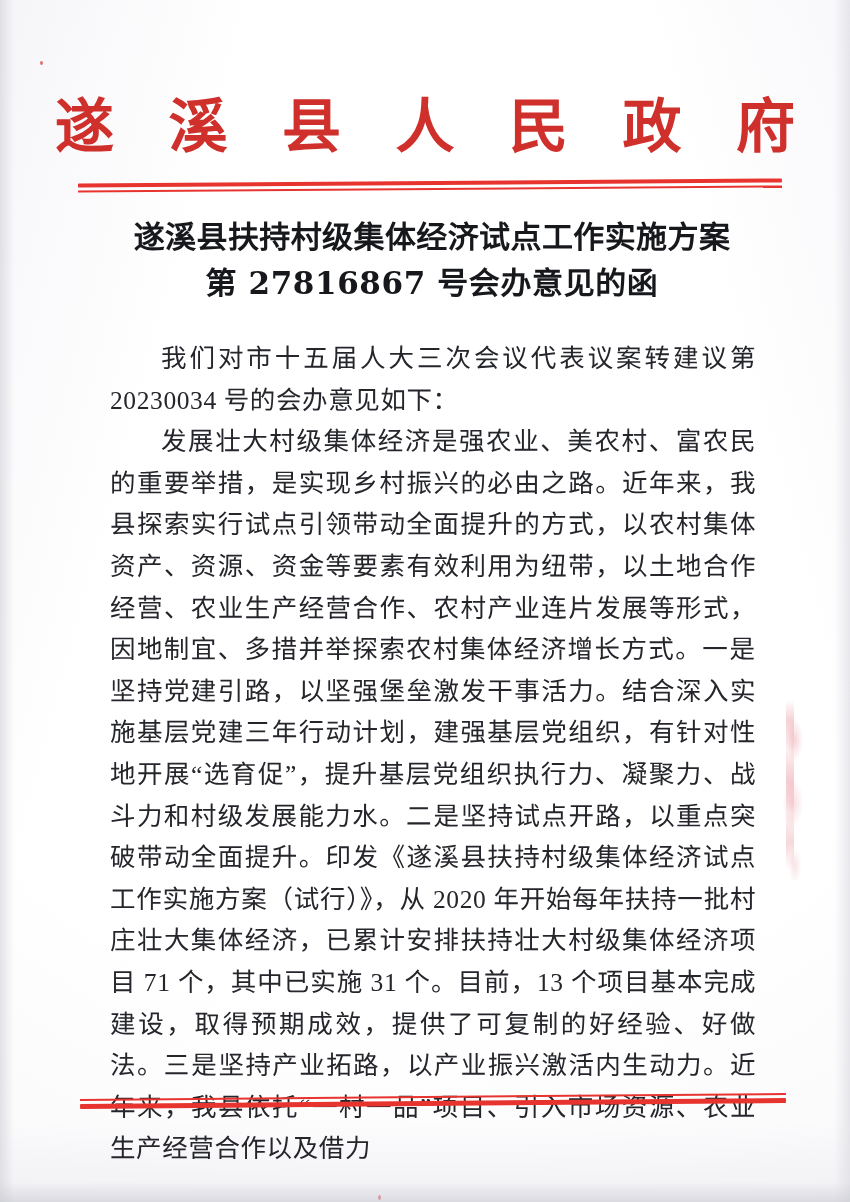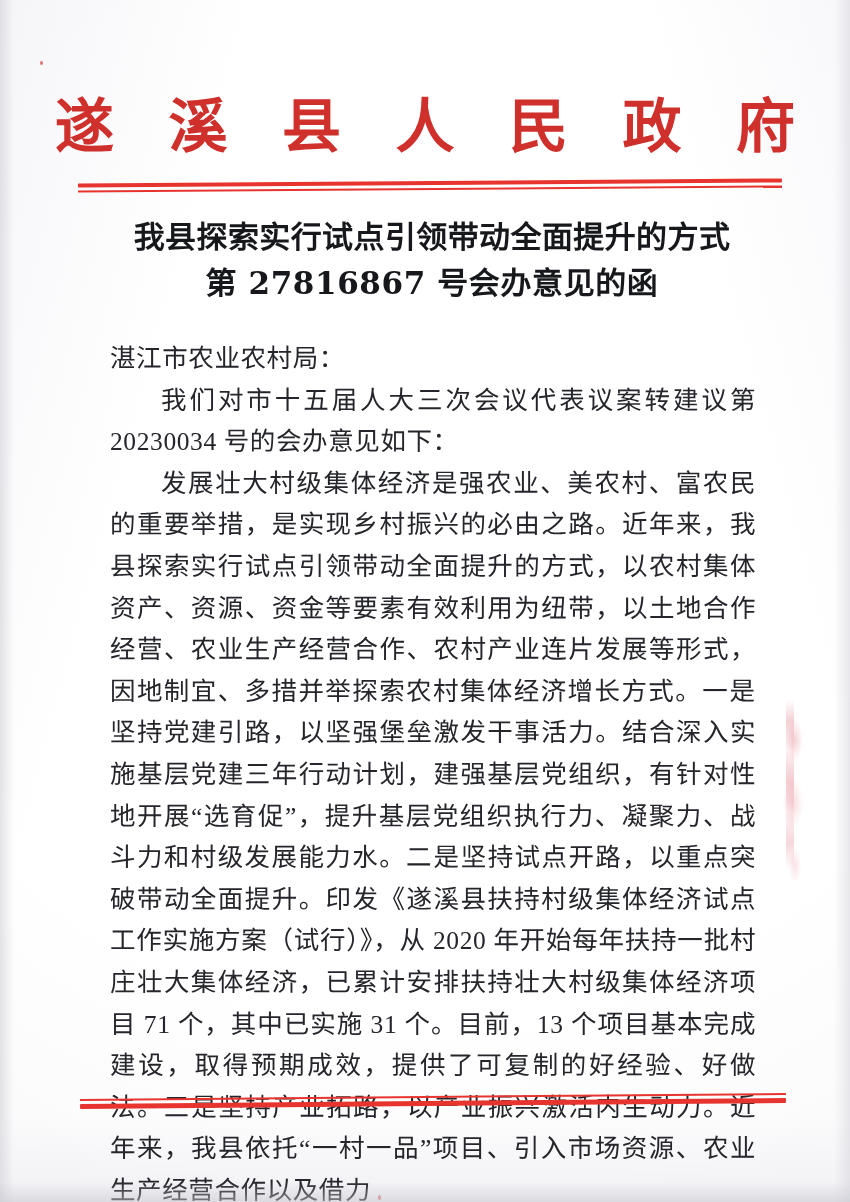--- a/index.html
+++ b/index.html
@@ -190,26 +190,25 @@
   <div class="masthead">
     <div class="masthead-title" style="color: rgb(207, 48, 44);">遂 溪 县 人 民 政 府</div>
   </div>
 
   <div class="rule-top">
     <div class="thick" style="background: rgb(232, 52, 47);"></div>
     <div class="thin" style="background: rgb(232, 52, 47);"></div>
   </div>
 
   <div class="doc-title" style="color: rgb(23, 24, 28);">
-    <div class="line1">我县探索实行试点引领带动全面提升的方式</div>
+    <div class="line1">遂溪县扶持村级集体经济试点工作实施方案</div>
     <div class="line2">第 27816867 号会办意见的函</div>
   </div>
 
   <div class="body-area" style="color: rgb(37, 38, 43);">
-    <p>湛江市农业农村局：</p>
     <p class="indent2">我们对市十五届人大三次会议代表议案转建议第 20230034 号的会办意见如下：</p>
     <p class="indent2" id="main-paragraph"><span>发展壮大村级集体经济是强农业、美农村、富农民的重要举措，是实现乡村振兴的必由之路。近年来，我县探索实行试点引领带动全面提升的方式，以农村集体资产、资源、资金等要素有效利用为纽带，以土地合作经营、农业生产经营合作、农村产业连片发展等形式，因地制宜、多措并举探索农村集体经济增长方式。</span><b>一是</b><span>坚持党建引路，以坚强堡垒激发干事活力。结合深入实施基层党建三年行动计划，建强基层党组织，有针对性地开展“选育促”，提升基层党组织执行力、凝聚力、战斗力和村级发展能力水。</span><b>二是</b><span>坚持试点开路，以重点突破带动全面提升。印发《遂溪县扶持村级集体经济试点工作实施方案（试行）》，从 2020 年开始每年扶持一批村庄壮大集体经济，已累计安排扶持壮大村级集体经济项目 71 个，其中已实施 31 个。目前，13 个项目基本完成建设，取得预期成效，提供了可复制的好经验、好做法。</span><b>三是</b><span>坚持产业拓路，以产业振兴激活内生动力。近年来，我县依托“一村一品”项目、引入市场资源、农业生产经营合作以及借力</span></p>
   </div>
 
   <div class="rule-bottom">
     <div class="thin" style="background: rgb(232, 52, 47);"></div>
     <div class="thick" style="background: rgb(232, 52, 47);"></div>
   </div>
 
   <div class="speck" style="left:40px; top:61px; width:3px; height:4px; background:rgba(214,70,70,0.75);"></div>

